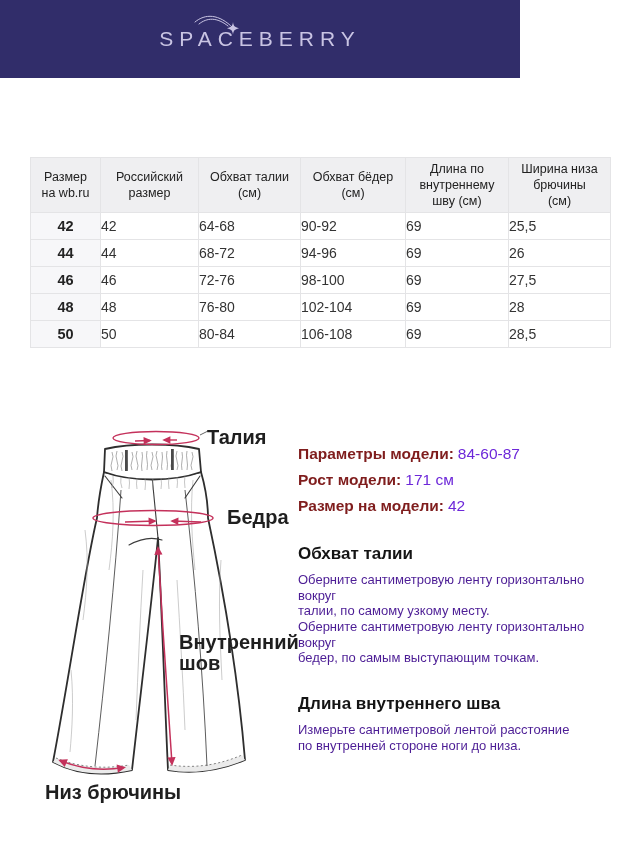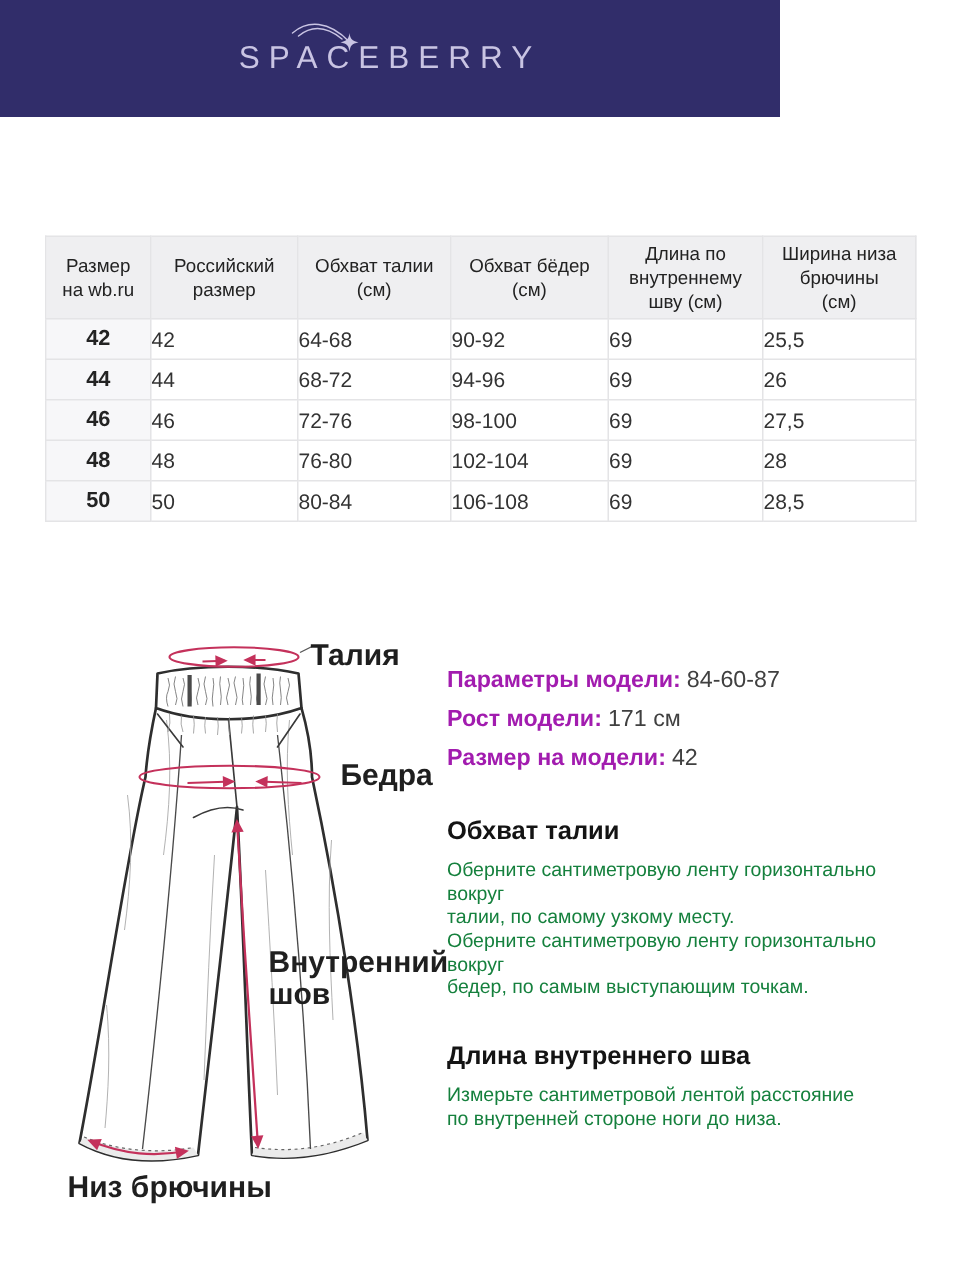--- a/index.html
+++ b/index.html
@@ -49,27 +49,27 @@
   .lbl-line{stroke:#555;stroke-width:.9}
 
   .diagram-label{position:absolute;font-size:20px;font-weight:bold;color:#1f1f1f;line-height:21px}
   .lbl-waist{left:207px;top:427px}
   .lbl-hips{left:227px;top:507px}
   .lbl-inseam{left:179px;top:632px;width:98px}
   .lbl-hem{left:45px;top:782px}
 
   
   .model-info{position:absolute;left:298px;top:441px;width:330px;font-size:15.5px;line-height:26px}
-  .mi-label{font-weight:bold;color:#a21caf}
-  .mi-value{color:#404040;margin-left:4px}
+  .mi-label{font-weight:bold;color:#7f1d1d}
+  .mi-value{color:#6d28d9;margin-left:4px}
 
   .m-section{position:absolute;left:298px;width:318px}
   .sec-0{top:544px}.sec-1{top:619px}.sec-2{top:694px}
   .m-section h3{font-size:17px;font-weight:bold;color:#141414;margin:0 0 8px 0}
-  .m-section p{font-size:13px;line-height:15.5px;color:#15803d;white-space:pre-line}
+  .m-section p{font-size:13px;line-height:15.5px;color:#4c1d95;white-space:pre-line}
 </style>
 </head>
 <body>
 
 <div class="page">
 
   <div class="brand-bar">
     <div class="logo-wrap">
       <svg class="comet" viewBox="0 0 48 26" aria-hidden="true">
         <path class="tail" d="M2,10 C12,1.5 26,1.5 40,16"></path>

